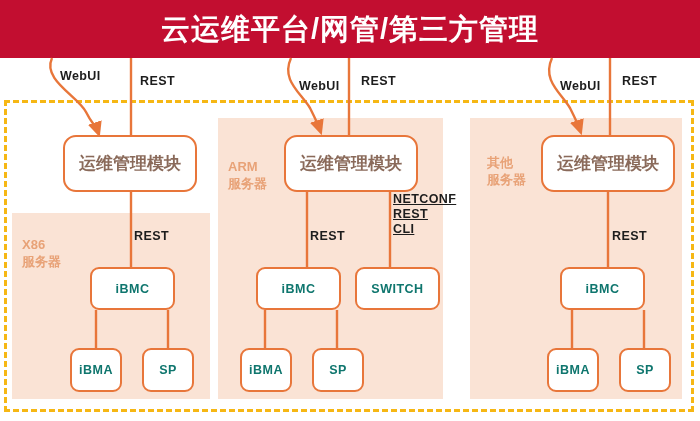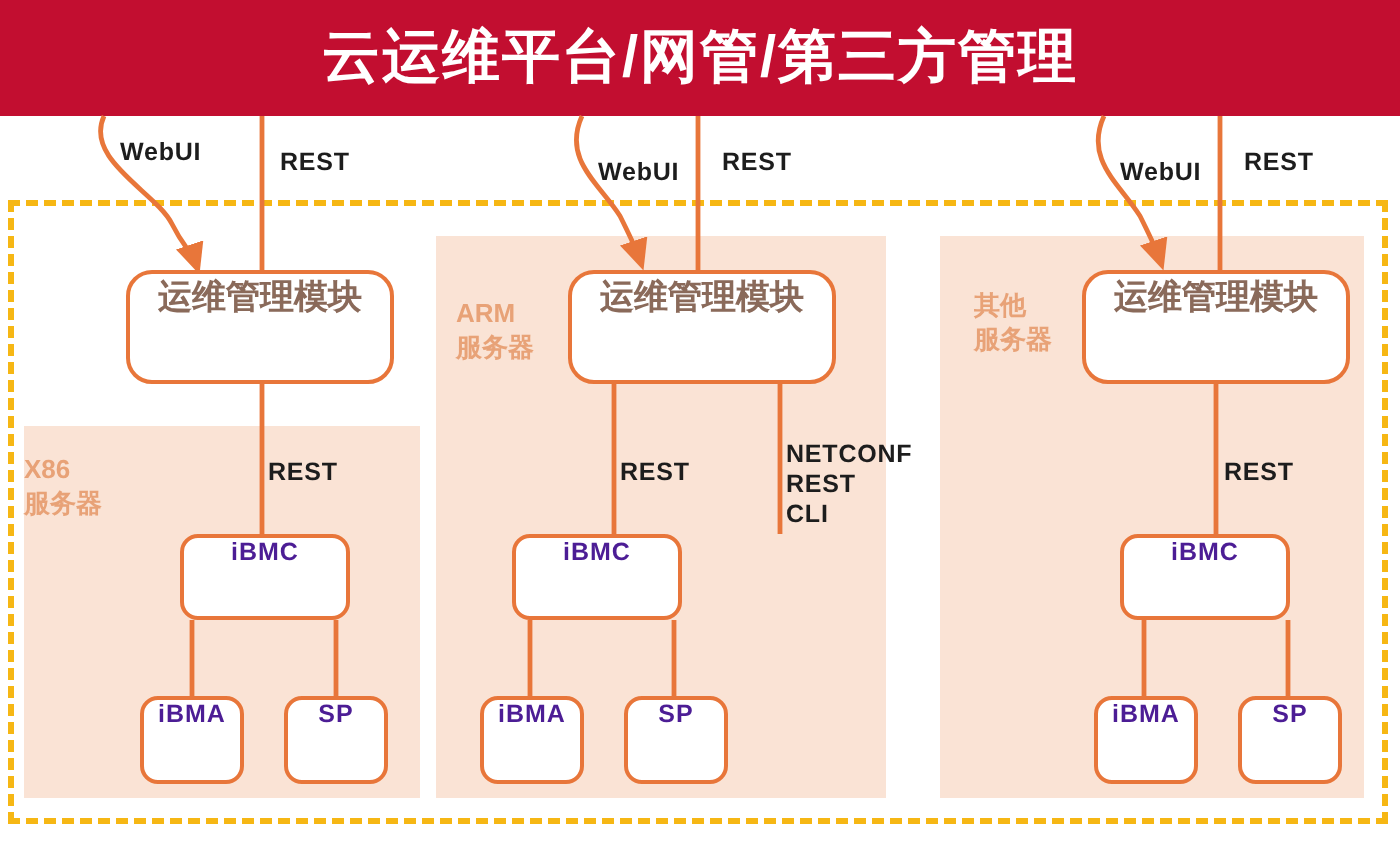--- a/index.html
+++ b/index.html
@@ -60,38 +60,40 @@
   #panel-arm   { left: 218px; top: 118px; width: 225px; height: 281px; }
   #panel-other { left: 470px; top: 118px; width: 212px; height: 281px; }
 
   .panel-label {
     position: absolute;
     color: #E8A277;
     font-size: 13px;
     font-weight: 700;
     line-height: 17px;
     white-space: nowrap;
-  }
-  #label-x86   { left: 12px;  top: 226px; }
+    margin-top: 10px;
+  }
+  #label-x86   { left: 22px;  top: 226px; }
   #label-arm   { left: 228px; top: 148px; }
   #label-other { left: 487px; top: 144px; }
 
   
   .node {
     position: absolute;
     box-sizing: border-box;
     background: #ffffff;
     border: 2.2px solid #E8763A;
     border-radius: 9px;
     display: flex;
+    align-items: center;
     justify-content: center;
     z-index: 5;
   }
   .node-label {
-    color: #4c1d95;
+    color: #0f766e;
     font-size: 12.5px;
     font-weight: 700;
     letter-spacing: 0.5px;
     white-space: nowrap;
   }
   .node.module {
     border-radius: 13px;
   }
   .node.module .node-label {
     color: #8a6a5a;
@@ -147,21 +149,21 @@
   #proto-webui-1 { left: 60px;  top: 69px; }
   #proto-rest-1  { left: 140px; top: 74px; }
   #proto-webui-2 { left: 299px; top: 79px; }
   #proto-rest-2  { left: 361px; top: 74px; }
   #proto-webui-3 { left: 560px; top: 79px; }
   #proto-rest-3  { left: 622px; top: 74px; }
 
   #proto-rest-x86   { left: 134px; top: 229px; }
   #proto-rest-arm   { left: 310px; top: 229px; }
   #proto-rest-other { left: 612px; top: 229px; }
-  #proto-netconf    { left: 393px; top: 220px; }
+  #proto-netconf    { left: 393px; top: 192px; text-decoration: underline; }
 </style>
 </head>
 <body>
 
 <div id="diagram">
 
   <div class="banner">
     <div class="banner-title">云运维平台/网管/第三方管理</div>
   </div>
 
@@ -247,20 +249,23 @@
   <div class="node" id="bmc-x86">
     <span class="node-label">iBMC</span>
   </div>
   <div class="node" id="bmc-arm">
     <span class="node-label">iBMC</span>
   </div>
   <div class="node" id="bmc-other">
     <span class="node-label">iBMC</span>
   </div>
 
+  <div class="node" id="switch-arm">
+    <span class="node-label">SWITCH</span>
+  </div>
 
   <div class="node" id="bma-x86">
     <span class="node-label">iBMA</span>
   </div>
   <div class="node" id="sp-x86">
     <span class="node-label">SP</span>
   </div>
   <div class="node" id="bma-arm">
     <span class="node-label">iBMA</span>
   </div>

